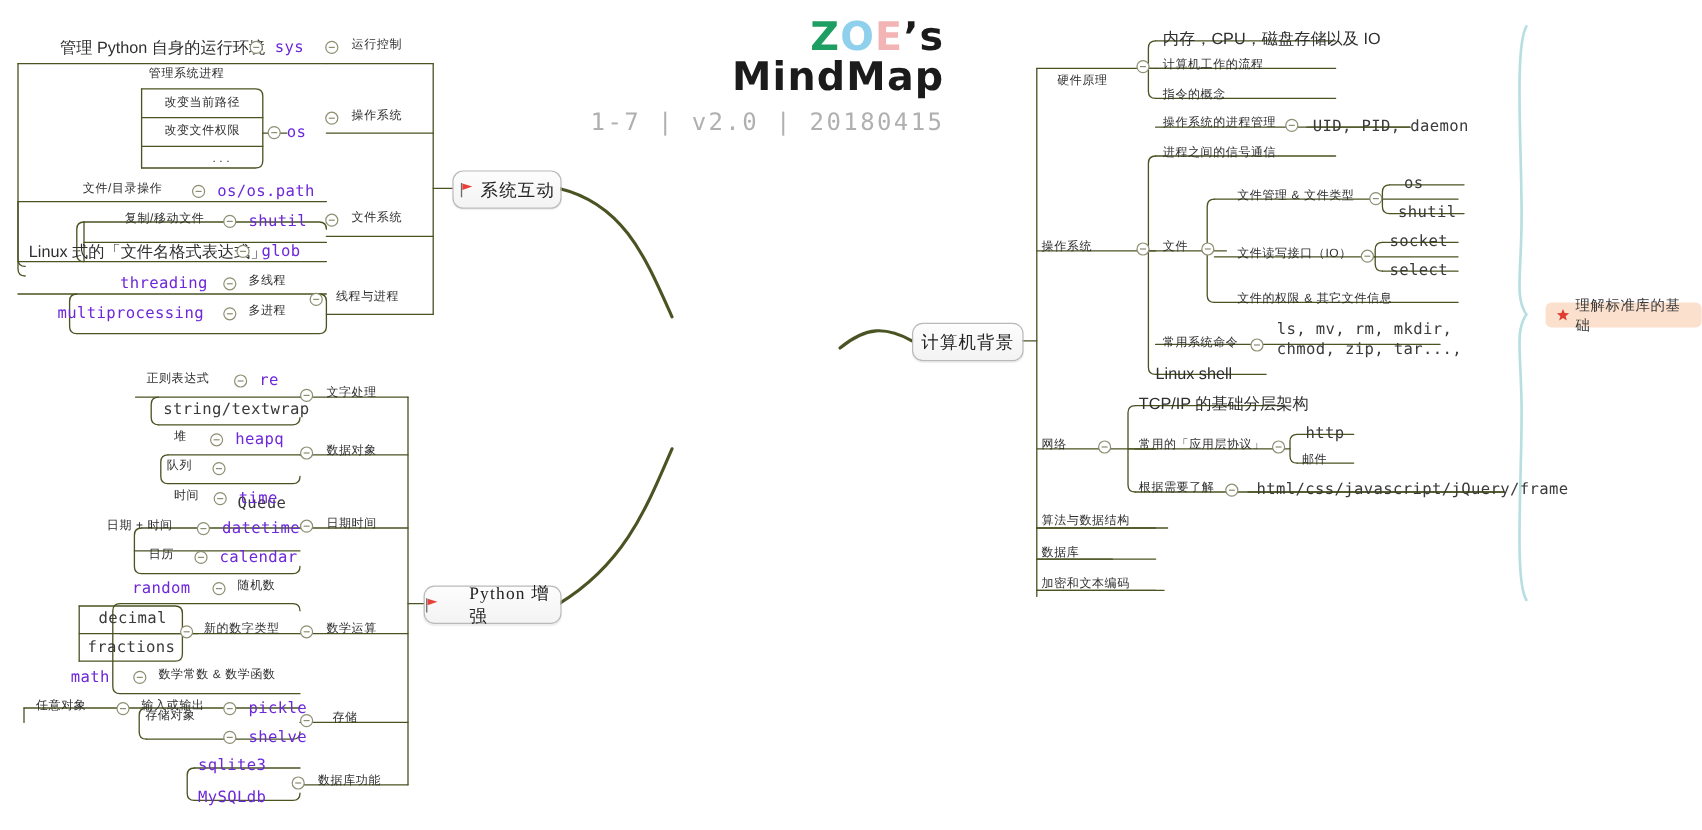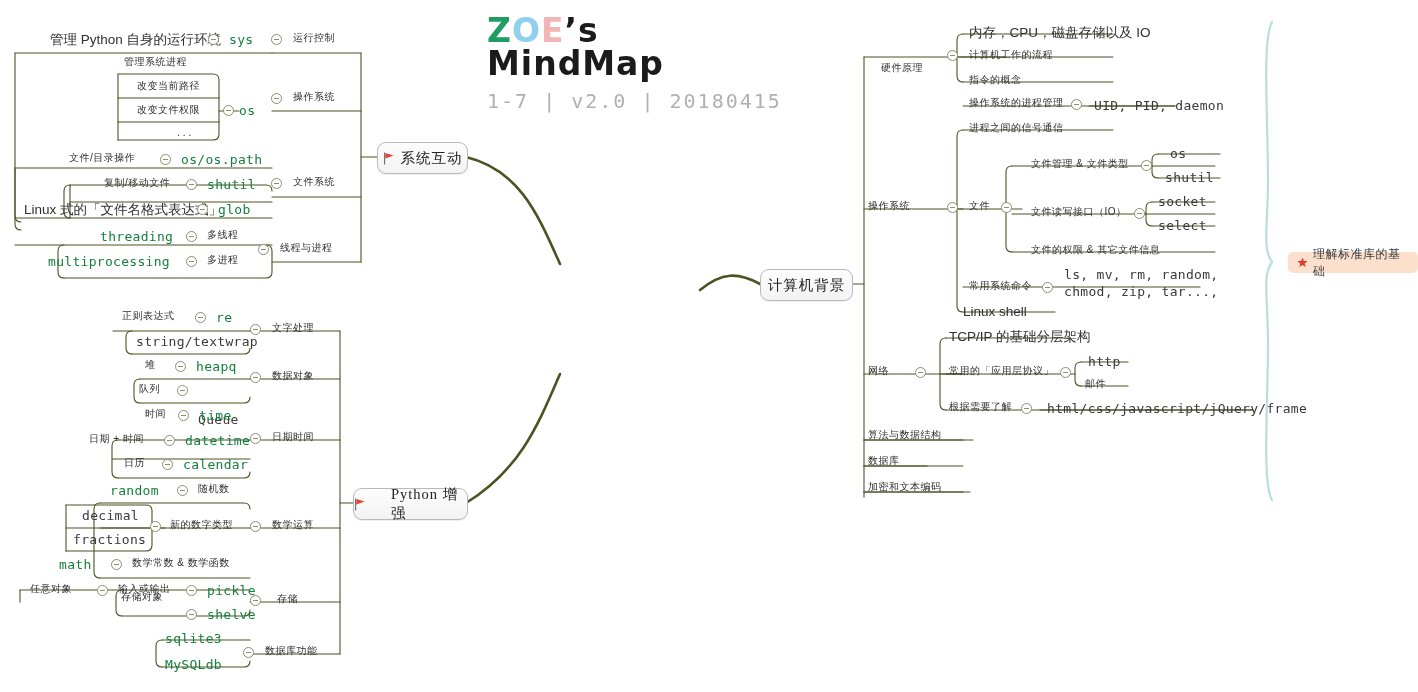--- a/index.html
+++ b/index.html
@@ -11,35 +11,35 @@
   #canvas{position:absolute;left:0;top:0;width:1418px;height:692px;}
   svg.wires{position:absolute;left:0;top:0;width:1418px;height:692px;pointer-events:none;}
 
   
   .node{
     position:absolute;white-space:nowrap;line-height:1;
     color:#2b2b2b;
   }
   .cjk{font-family:"Liberation Sans","DejaVu Sans",sans-serif;font-size:10px;color:#2f2f2f;letter-spacing:.5px;}
   .mono{font-family:"DejaVu Sans Mono","Liberation Mono",monospace;font-size:13px;letter-spacing:.3px;}
-  .code{color:#15803d;text-align:center;}
+  .code{color:#6d28d9;text-align:center;}
   .codedark{color:#3a3a3a;}
   .mix{font-family:"Liberation Sans","DejaVu Sans",sans-serif;font-size:13.5px;color:#2f2f2f;}
 
   
   .tog{
     position:absolute;width:11px;height:11px;border:1px solid #8e8e72;border-radius:50%;
     box-sizing:border-box;background:#fff;
   }
   .tog:after{
     content:"";position:absolute;left:2px;top:4px;width:5px;height:1px;background:#8e8e72;
   }
 
   
-  #titleWrap{position:absolute;left:487px;top:14px;width:300px;text-align:left;}
+  #titleWrap{position:absolute;left:487px;top:14px;width:300px;text-align:right;}
   #brand{font-family:"DejaVu Sans","Liberation Sans",sans-serif;font-size:33px;font-weight:bold;letter-spacing:1px;line-height:1;}
   #brand .z{color:#1f9e63;}
   #brand .o{color:#8fd0ec;}
   #brand .e{color:#f2b4b4;}
   #brand .rest{color:#1b1b1b;}
   #subtitle{margin-top:9px;font-family:"DejaVu Sans Mono","Liberation Mono",monospace;
             font-size:20px;color:#b0b0b0;letter-spacing:2px;}
 
   
   #central{
@@ -399,21 +399,21 @@
   <div class="tog" style="left:1071px;top:99px;"></div>
   <div class="node mono codedark" style="left:1094px;top:99px;">UID, PID, daemon</div>
 
   <div class="node cjk" style="left:969px;top:123px;">进程之间的信号通信</div>
 
   <div class="node cjk" style="left:969px;top:201px;">文件</div>
   <div class="tog" style="left:1001px;top:202px;"></div>
 
   <div class="node cjk" style="left:969px;top:281px;">常用系统命令</div>
   <div class="tog" style="left:1042px;top:282px;"></div>
-  <div class="node mono codedark" style="left:1064px;top:268px;">ls, mv, rm, random,</div>
+  <div class="node mono codedark" style="left:1064px;top:268px;">ls, mv, rm, mkdir,</div>
   <div class="node mono codedark" style="left:1064px;top:285px;">chmod, zip, tar...,</div>
 
   <div class="node mix" style="left:963px;top:305px;">Linux shell</div>
 
   <div class="node cjk" style="left:1031px;top:159px;">文件管理 &amp; 文件类型</div>
   <div class="tog" style="left:1141px;top:160px;"></div>
   <div class="node mono codedark" style="left:1170px;top:147px;">os</div>
   <div class="node mono codedark" style="left:1165px;top:171px;">shutil</div>
 
   <div class="node cjk" style="left:1031px;top:207px;">文件读写接口（IO）</div>

